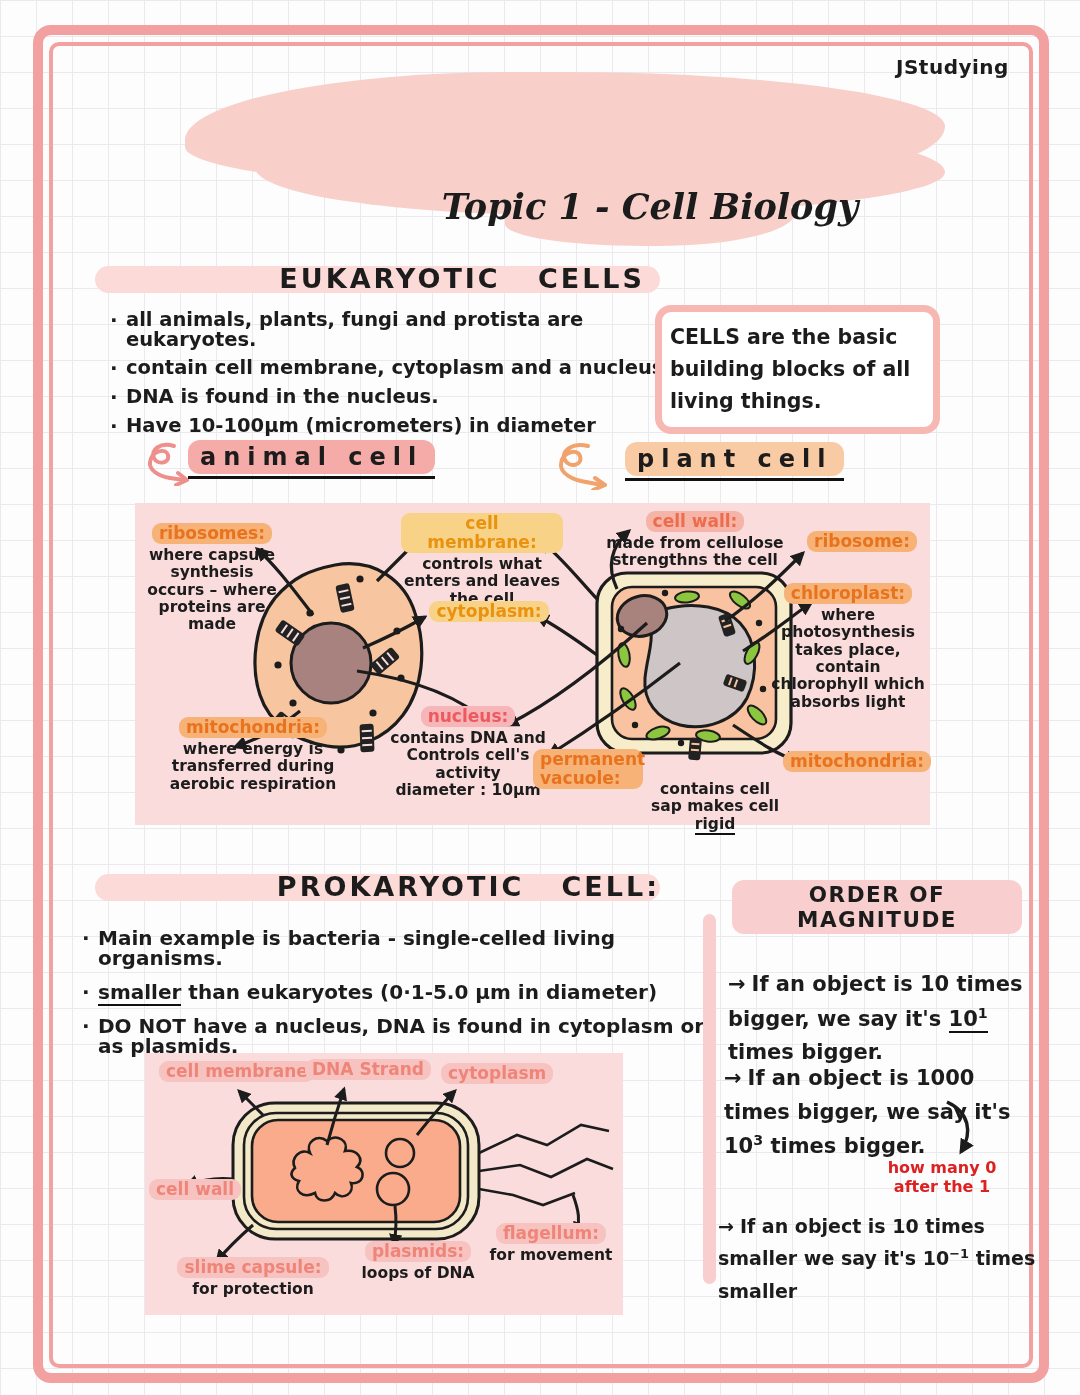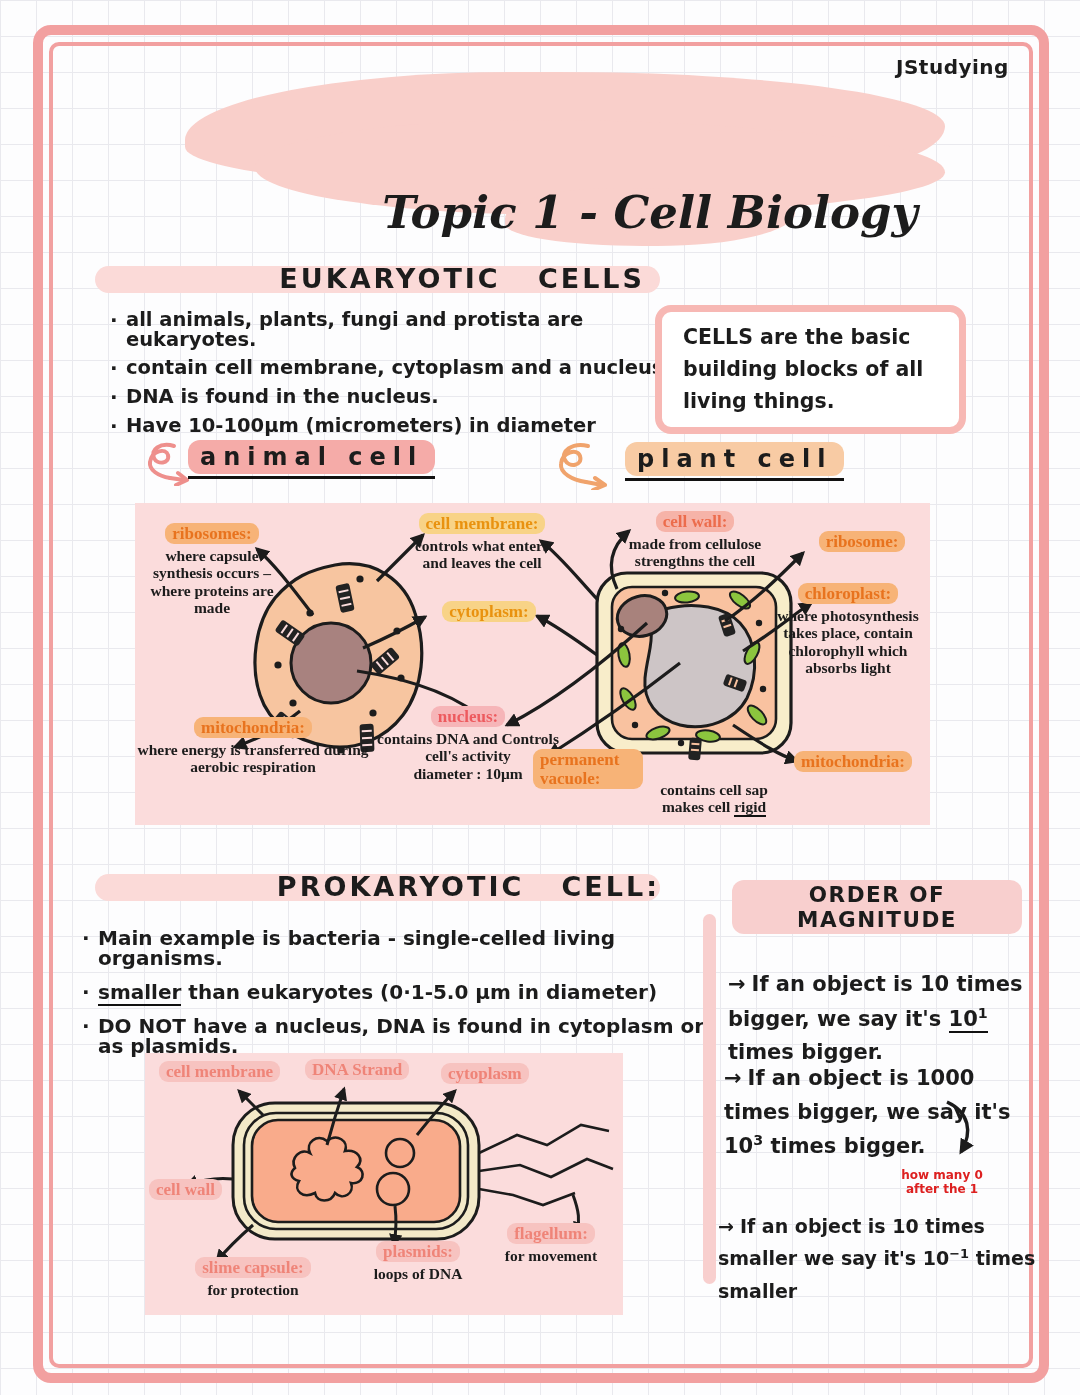--- a/index.html
+++ b/index.html
@@ -18,52 +18,52 @@
   .frame-outer{left:33px;top:25px;right:31px;bottom:12px;border:10px solid #f2a0a0;border-radius:18px;}
   .frame-inner{left:49px;top:42px;right:47px;bottom:27px;border:4px solid #f2a0a0;border-radius:10px;}
   .watermark{left:896px;top:55px;font-size:20px;font-weight:bold;letter-spacing:0.5px;}
   
   .blob1{left:185px;top:72px;width:760px;height:120px;background:#f9cfca;border-radius:46% 54% 42% 58% / 60% 48% 58% 40%;}
   .blob2{left:255px;top:120px;width:690px;height:95px;background:#f9cfca;border-radius:40% 60% 55% 45% / 50% 55% 45% 50%;}
   .blob3{left:505px;top:188px;width:290px;height:58px;background:#f9cfca;border-radius:40% 60% 50% 50% / 55% 45% 60% 40%;}
   .title{left:150px;top:58px;width:800px;text-align:center;
     font-family:"DejaVu Serif", serif;font-style:italic;font-weight:bold;font-size:96px;letter-spacing:-2px;}
   .subtitle{left:330px;top:186px;width:640px;text-align:center;
-    font-family:"DejaVu Serif", serif;font-style:italic;font-weight:bold;font-size:45px;}
+    font-family:"DejaVu Serif", serif;font-style:italic;font-weight:bold;font-size:35px;}
   
   .hbar{height:27px;background:#fbdad8;border-radius:14px;}
   .hbar-euk{left:95px;top:266px;width:565px;}
   .hbar-prok{left:95px;top:874px;width:565px;}
   .htext{font-size:27px;font-weight:bold;letter-spacing:3px;white-space:pre;}
   .htext-euk{left:95px;top:263px;width:550px;text-align:right;}
   .htext-prok{left:95px;top:871px;width:565px;text-align:right;}
   
   .bullets{line-height:1.0;}
   .b-item{display:flex;margin-bottom:9px;}
   .b-dot{width:16px;font-weight:bold;font-size:20px;flex:none;}
   .b-text{font-weight:bold;font-size:19.5px;}
   .u{border-bottom:2.5px solid #111;}
   .euk-bullets{left:110px;top:310px;width:560px;}
   .prok-bullets{left:82px;top:928px;width:640px;}
   .prok-bullets .b-item{margin-bottom:14px;}
   .prok-bullets .b-text{font-size:20px;}
   
   .note-box{left:655px;top:305px;width:255px;background:#fff;border:7px solid #f7b8b4;border-radius:16px;
-    padding:10px 21px;font-size:20.5px;font-weight:bold;line-height:1.55;}
+    padding:10px 8px;font-size:20.5px;font-weight:bold;line-height:1.55;}
   
   .cellhead{font-weight:bold;font-size:24px;letter-spacing:7px;padding:3px 12px;border-radius:12px;
     border-bottom:0;display:inline-block;}
   .cellhead-wrap{border-bottom:3.5px solid #111;padding-bottom:2px;}
   .animal-head{left:188px;top:440px;}
   .plant-head{left:625px;top:442px;}
   .bg-pink{background:#f5aba8;}
   .bg-peach{background:#f8cba4;}
   .curl{position:absolute;}
   
-  .diagram{background:#fbdcdc;font-family:Liberation Serif, serif;}
+  .diagram{background:#fbdcdc;}
   .diagram-euk{left:135px;top:503px;width:795px;height:322px;}
   .diagram-prok{left:145px;top:1053px;width:478px;height:262px;}
   .lbl{position:absolute;text-align:center;line-height:1.12;}
   .term{font-weight:bold;font-size:17px;border-radius:9px;padding:1px 7px;display:inline-block;}
   .term-orange{color:#e8731e;background:#f7b377;}
   .term-yellow{color:#e9920f;background:#f8d387;}
   .term-red{color:#ed5a5e;background:#f6b5b8;}
   .term-coral{color:#ec6c4c;background:#f6b3a8;}
   .term-prok{color:#ef8478;background:#f7c3c0;}
   .desc{font-weight:bold;font-size:15.5px;margin-top:3px;}
@@ -72,21 +72,21 @@
   
   .mag-divider{left:703px;top:914px;width:13px;height:370px;background:#f8cfce;border-radius:7px;}
   .mag-title-wrap{left:732px;top:880px;width:290px;text-align:center;}
   .mag-title{font-size:21.5px;font-weight:bold;letter-spacing:1.5px;background:#f8cfce;border-radius:12px;padding:2px 12px;display:inline-block;}
   .mag-item{position:absolute;font-weight:bold;font-size:21px;line-height:1.6;}
   .mag-arrow{display:inline-block;margin-right:6px;}
   .mag1{left:728px;top:968px;width:300px;}
   .mag2{left:724px;top:1062px;width:310px;}
   .mag3{left:718px;top:1210px;width:330px;font-size:19px;line-height:1.7;}
   sup{font-size:68%;vertical-align:super;font-weight:bold;}
-  .mag-note{left:862px;top:1158px;width:160px;color:#dd2020;font-size:12px;font-weight:bold;text-align:center;line-height:1.2;margin-top:10px;}
+  .mag-note{left:862px;top:1158px;width:160px;color:#dd2020;font-size:16px;font-weight:bold;text-align:center;line-height:1.2;}
 </style>
 </head>
 <body>
 
 <div class="page">
 
   <div class="abs frame-outer"></div>
   <div class="abs frame-inner"></div>
 
   <div class="abs watermark">JStudying</div>

